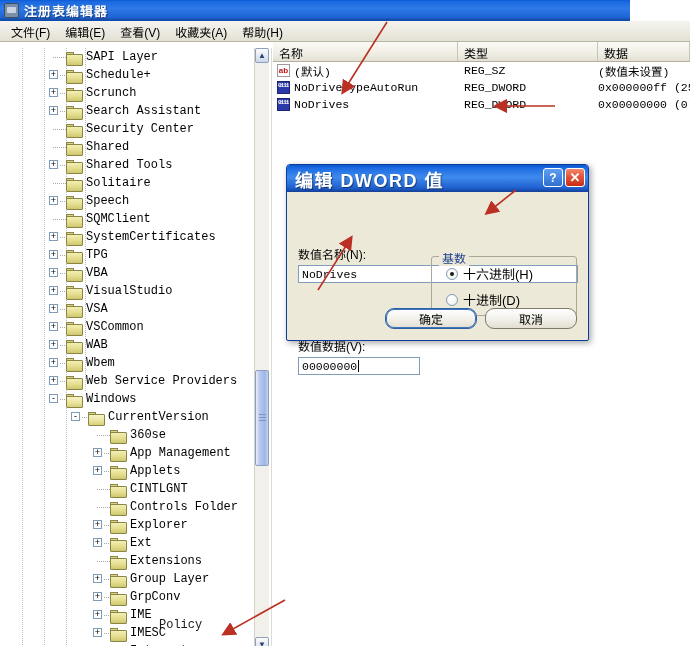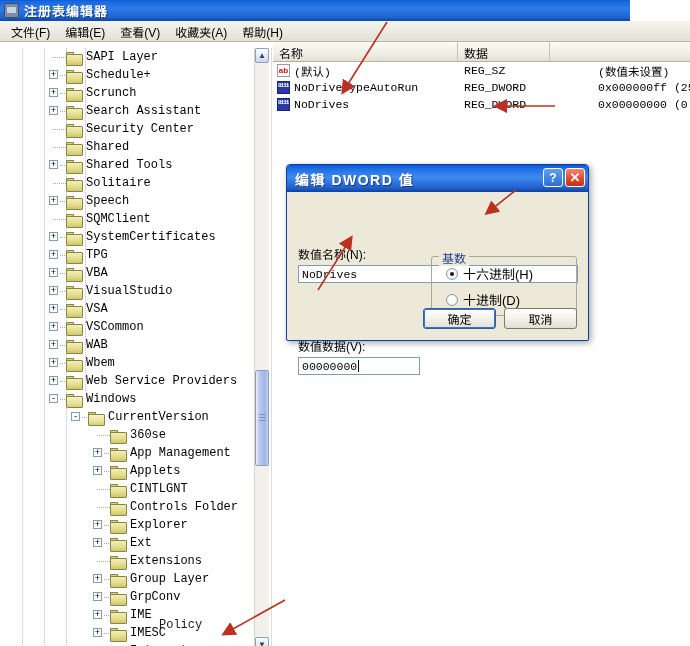--- a/index.html
+++ b/index.html
@@ -238,21 +238,21 @@
   }
   .dlg-title {
     height: 27px;
     background: linear-gradient(to bottom, #0a57d4 0%, #1e6ce2 12%, #3f8aee 45%, #1e60cf 85%, #143f96 100%);
     border-radius: 3px 3px 0 0;
     display: flex; align-items: center;
     padding: 0 3px 0 8px;
     position: relative;
   }
   .dlg-title .t {
-    color: #fff; font-size: 14px; font-weight: bold;
+    color: #fff; font-size: 18px; font-weight: bold;
     letter-spacing: 1.5px;
     text-shadow: 1px 1px 1px rgba(0,0,0,.45);
     white-space: nowrap;
   }
   .dlg-btns { position: absolute; right: 3px; top: 3px; display: flex; gap: 2px; }
   .cap-btn {
     width: 20px; height: 19px;
     border: 1px solid #ffffff;
     border-radius: 3px;
     display: flex; align-items: center; justify-content: center;
@@ -311,25 +311,25 @@
   .radio.on::after {
     content: ""; position: absolute; left: 3px; top: 3px;
     width: 4px; height: 4px; border-radius: 50%; background: #1b1b1b;
   }
 
   .dlg-footer {
     position: absolute; right: 11px; bottom: 11px;
     display: flex; gap: 8px;
   }
   .btn {
-    width: 73px; height: 21px;
+    width: 92px; height: 21px;
     font-size: 12px; color: #000;
     background: linear-gradient(to bottom, #ffffff 0%, #f4f3ee 45%, #e2dfd0 100%);
     border: 1px solid #7c7a69;
-    border-radius: 3px;
+    border-radius: 9px;
     display: flex; align-items: center; justify-content: center;
     cursor: default;
     font-family: Liberation Mono, monospace;
   }
   .btn.default {
     border: 1px solid #2d5fa5;
     box-shadow: 0 0 0 1px #3f74bd inset;
   }
 
   
@@ -561,20 +561,21 @@
       <div class="vscroll" style="left:254px">
         <div class="sb-btn sb-up">▲</div>
         <div class="sb-thumb" style="top:322px; height:96px;"></div>
         <div class="sb-btn sb-down">▼</div>
       </div>
     </div>
 
     <div class="list-pane">
       <div class="list-header">
         <div class="hcell hc-name">名称</div>
+        <div class="hcell hc-type">类型</div>
         <div class="hcell hc-data">数据</div>
       </div>
       <div id="list-rows">
           <div class="list-row">
             <div class="cell c-name">
               <span class="rv-icon sz">ab</span>
               <span>(默认)</span>
             </div>
             <div class="cell c-type">REG_SZ</div>
             <div class="cell c-data">(数值未设置)</div>

